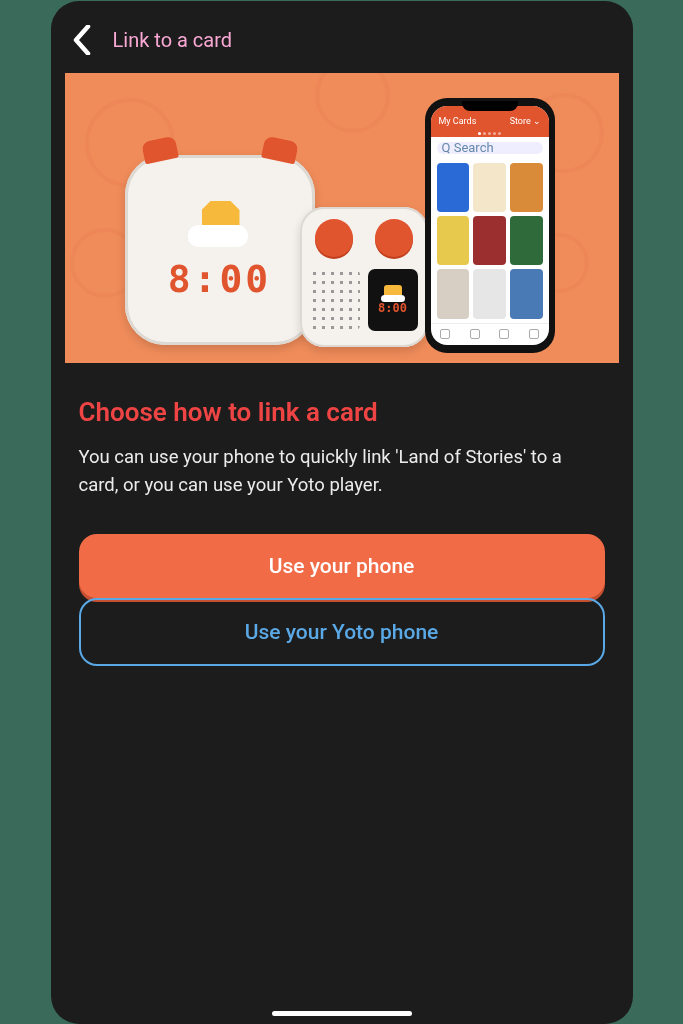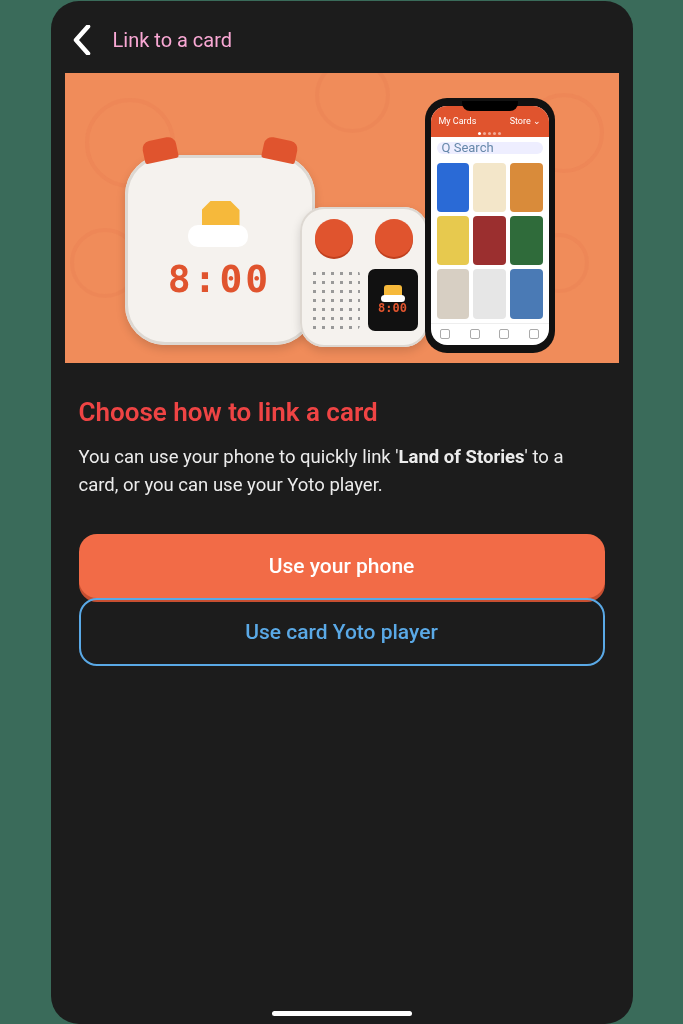--- a/index.html
+++ b/index.html
@@ -187,21 +187,21 @@
     font-size: 26px;
     font-weight: 600;
     margin-bottom: 16px;
   }
   .description {
     color: #ececec;
     font-size: 18.5px;
     line-height: 1.55;
     margin-bottom: 34px;
   }
-  .description b { font-weight: 700; text-align: right; }
+  .description b { font-weight: 400; text-align: right; }
   .btn {
     display: block;
     width: 100%;
     border-radius: 18px;
     text-align: center;
     font-size: 21px;
     font-weight: 500;
     padding: 20px 0;
     cursor: pointer;
     border: none;
@@ -311,17 +311,17 @@
       </div>
     </div>
   </div>
 
   <div class="content">
     <h2 class="section-title">Choose how to link a card</h2>
     <p class="description">
       <span>You can use your phone to quickly link '</span><b>Land of Stories</b><span>' to a card, or you can use your Yoto player.</span>
     </p>
     <button class="btn btn-primary">Use your phone</button>
-    <button class="btn btn-secondary">Use card Yoto player</button>
+    <button class="btn btn-secondary">Use your Yoto phone</button>
   </div>
 
   <div class="home-indicator"></div>
 </div>
 
 </body></html>

